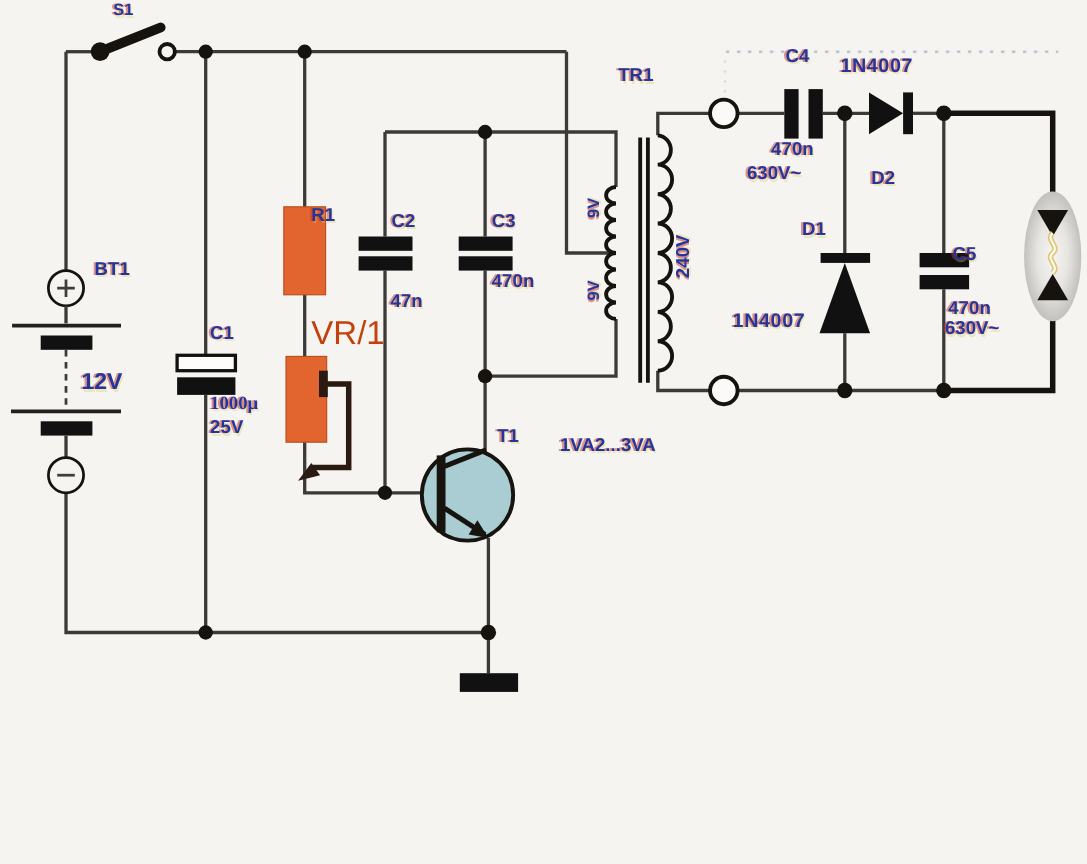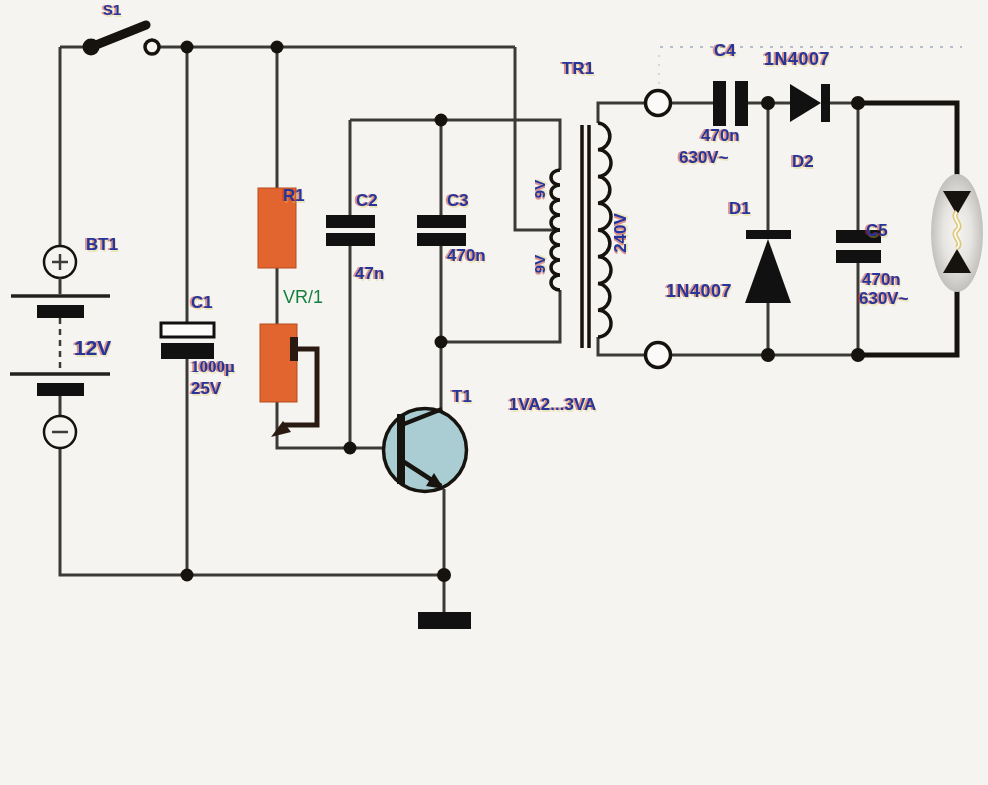--- a/index.html
+++ b/index.html
@@ -5,21 +5,21 @@
   html,body{margin:0;padding:0;}
   body{background:#e9e8e6;font-family:"Liberation Sans",sans-serif;}
   #stage{position:relative;width:988px;height:785px;background:#f5f4f1;overflow:hidden;}
   #cktsvg{position:absolute;left:0;top:0;z-index:1;}
   .lbl{position:absolute;z-index:2;font-family:"Liberation Sans",sans-serif;
        font-weight:bold;font-size:17px;line-height:1.05;color:#25359b;white-space:nowrap;
        text-shadow:-2px 0 0 rgba(198,48,40,.50), 1px 2px 0 rgba(220,202,88,.35);}
   .lbl.sm{font-size:15px;}
   .lbl.lg{font-size:21px;}
   .lbl.xl{font-size:18px;letter-spacing:.5px;}
-  .lbl.plain{color:#15803d;font-weight:400;font-size:18px;text-shadow:none;}
+  .lbl.plain{color:#c2410c;font-weight:400;font-size:30px;text-shadow:none;}
   .lbl.rot{transform:translate(-50%,-50%) rotate(-90deg);}
 </style>
 </head>
 <body>
 
 <div id="stage">
 
 <svg id="cktsvg" width="988" height="785" viewBox="0 0 988 785">
   <defs>
     <radialGradient id="lampg" cx="50%" cy="50%" r="60%">

